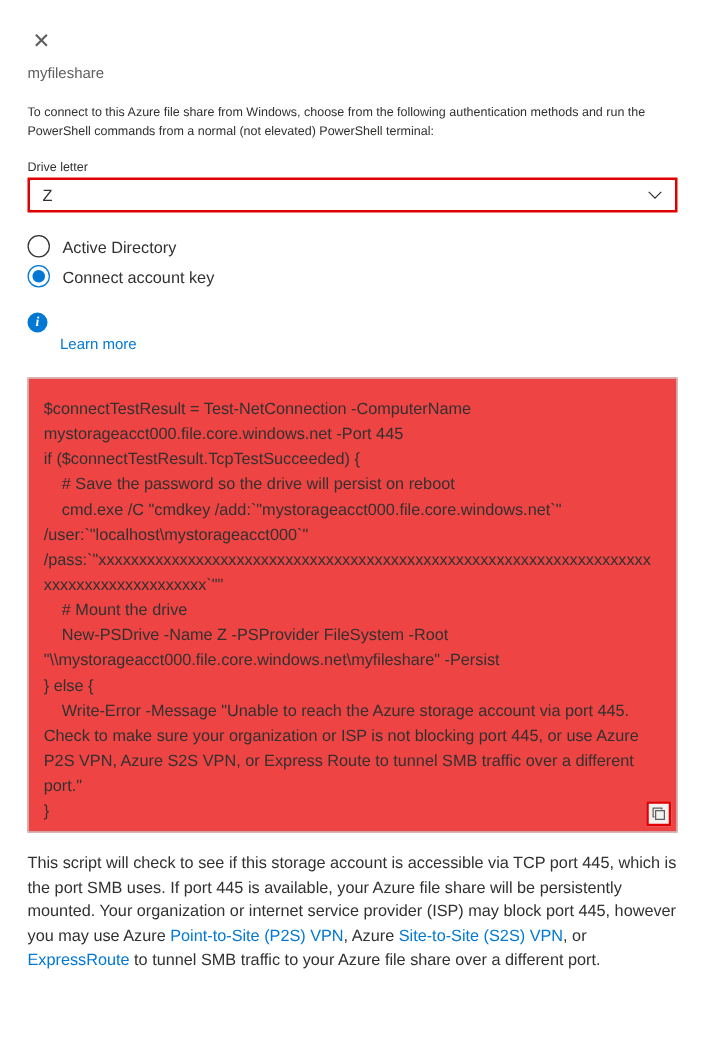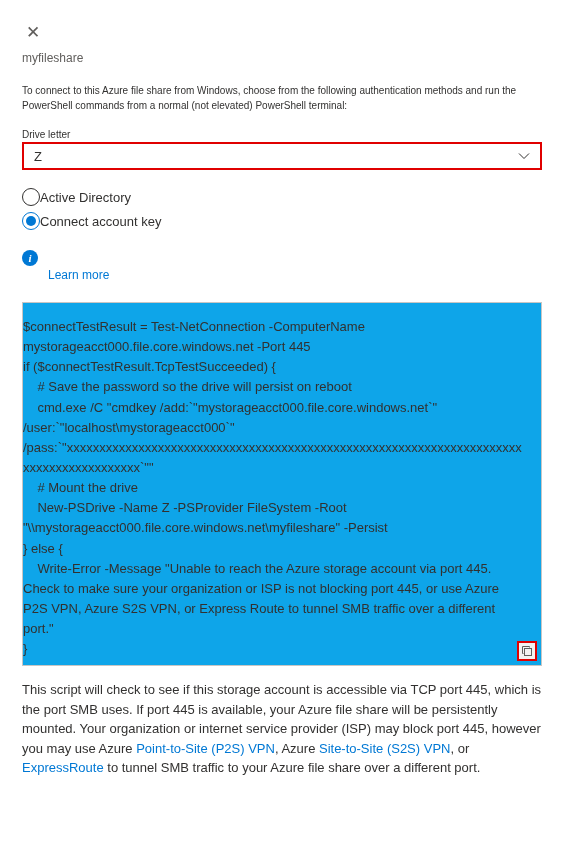--- a/index.html
+++ b/index.html
@@ -21,43 +21,43 @@
   .dropdown {
     border: 2px solid #e00000;
     display: flex; justify-content: space-between; align-items: center;
     padding: 4px 10px;
     font-size: 13px;
     cursor: pointer;
     margin-bottom: 18px;
     height: 28px;
   }
   .dropdown svg { stroke: #323130; }
-  .radio-row { display: flex; align-items: center; margin: 6px 0; }
+  .radio-row { display: flex; align-items: center; gap: 10px; margin: 6px 0; }
   .radio {
     width: 18px; height: 18px; border: 1px solid #323130; border-radius: 50%;
     display: inline-flex; align-items: center; justify-content: center;
     cursor: pointer;
   }
   .radio.selected { border-color: #0078d4; }
   .radio.selected::after {
     content: ""; width: 10px; height: 10px; background: #0078d4; border-radius: 50%;
   }
   .info-row { display: flex; gap: 10px; align-items: flex-start; margin: 18px 0; }
   .info-icon {
     width: 16px; height: 16px; background: #0078d4; color: #fff; border-radius: 50%;
     display: flex; align-items: center; justify-content: center;
     font-size: 11px; font-weight: 700; font-style: italic; font-family: Georgia, serif;
     flex-shrink: 0; margin-top: 2px;
   }
   .info-text { font-size: 12px; color: #323130; line-height: 1.5; }
   .link { color: #0078d4; text-decoration: none; cursor: pointer; }
   .codebox {
-    background: #0ea5e9;
+    background: #ef4444;
     border: 1px solid #c8c6c4;
-    padding: 14px 14px 6px 0;
+    padding: 14px 14px 6px 12px;
     font-size: 13px;
     line-height: 1.55;
     white-space: pre-wrap;
     word-break: break-word;
     position: relative;
     margin: 6px 0 14px 0;
     font-family: "Segoe UI", -apple-system, sans-serif;
   }
   .copy-btn {
     position: absolute; right: 4px; bottom: 4px;

